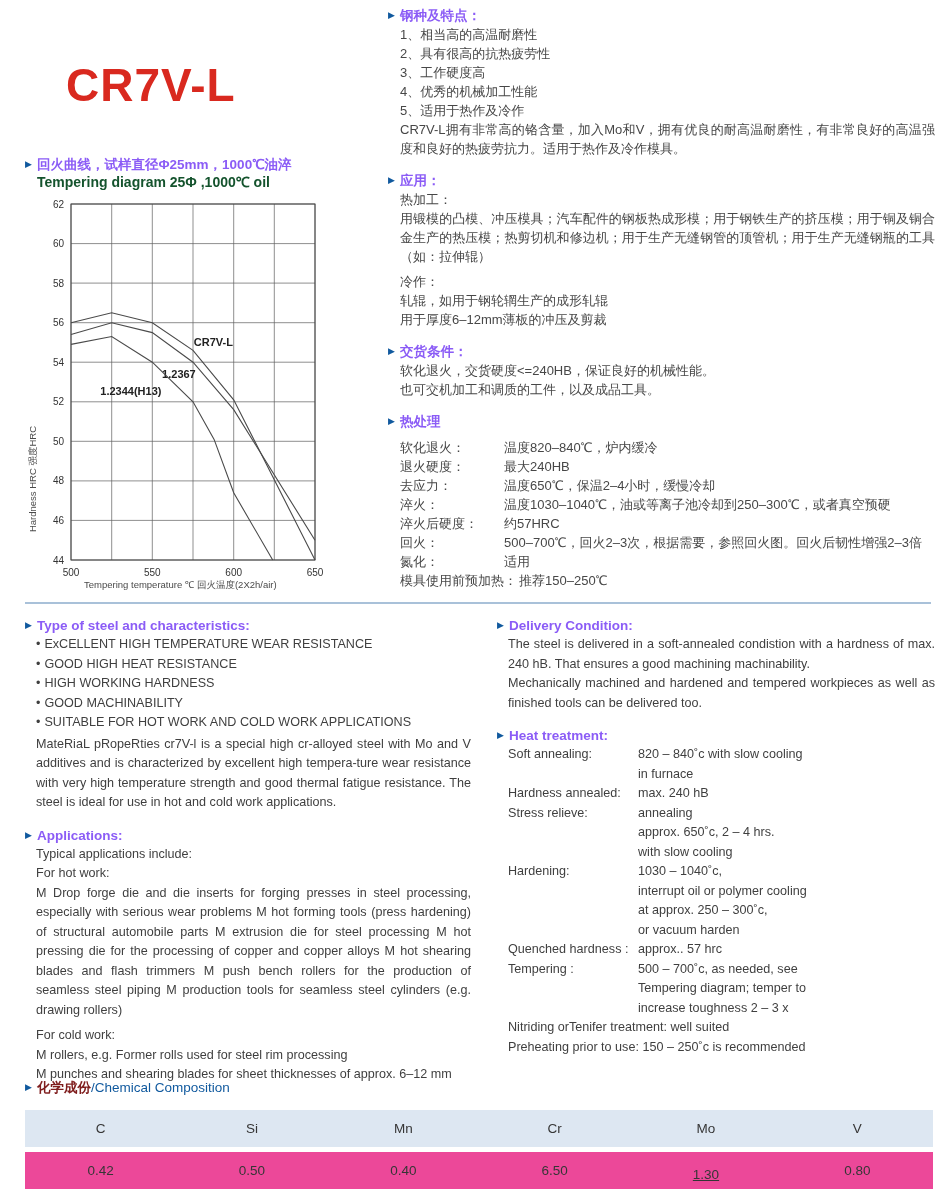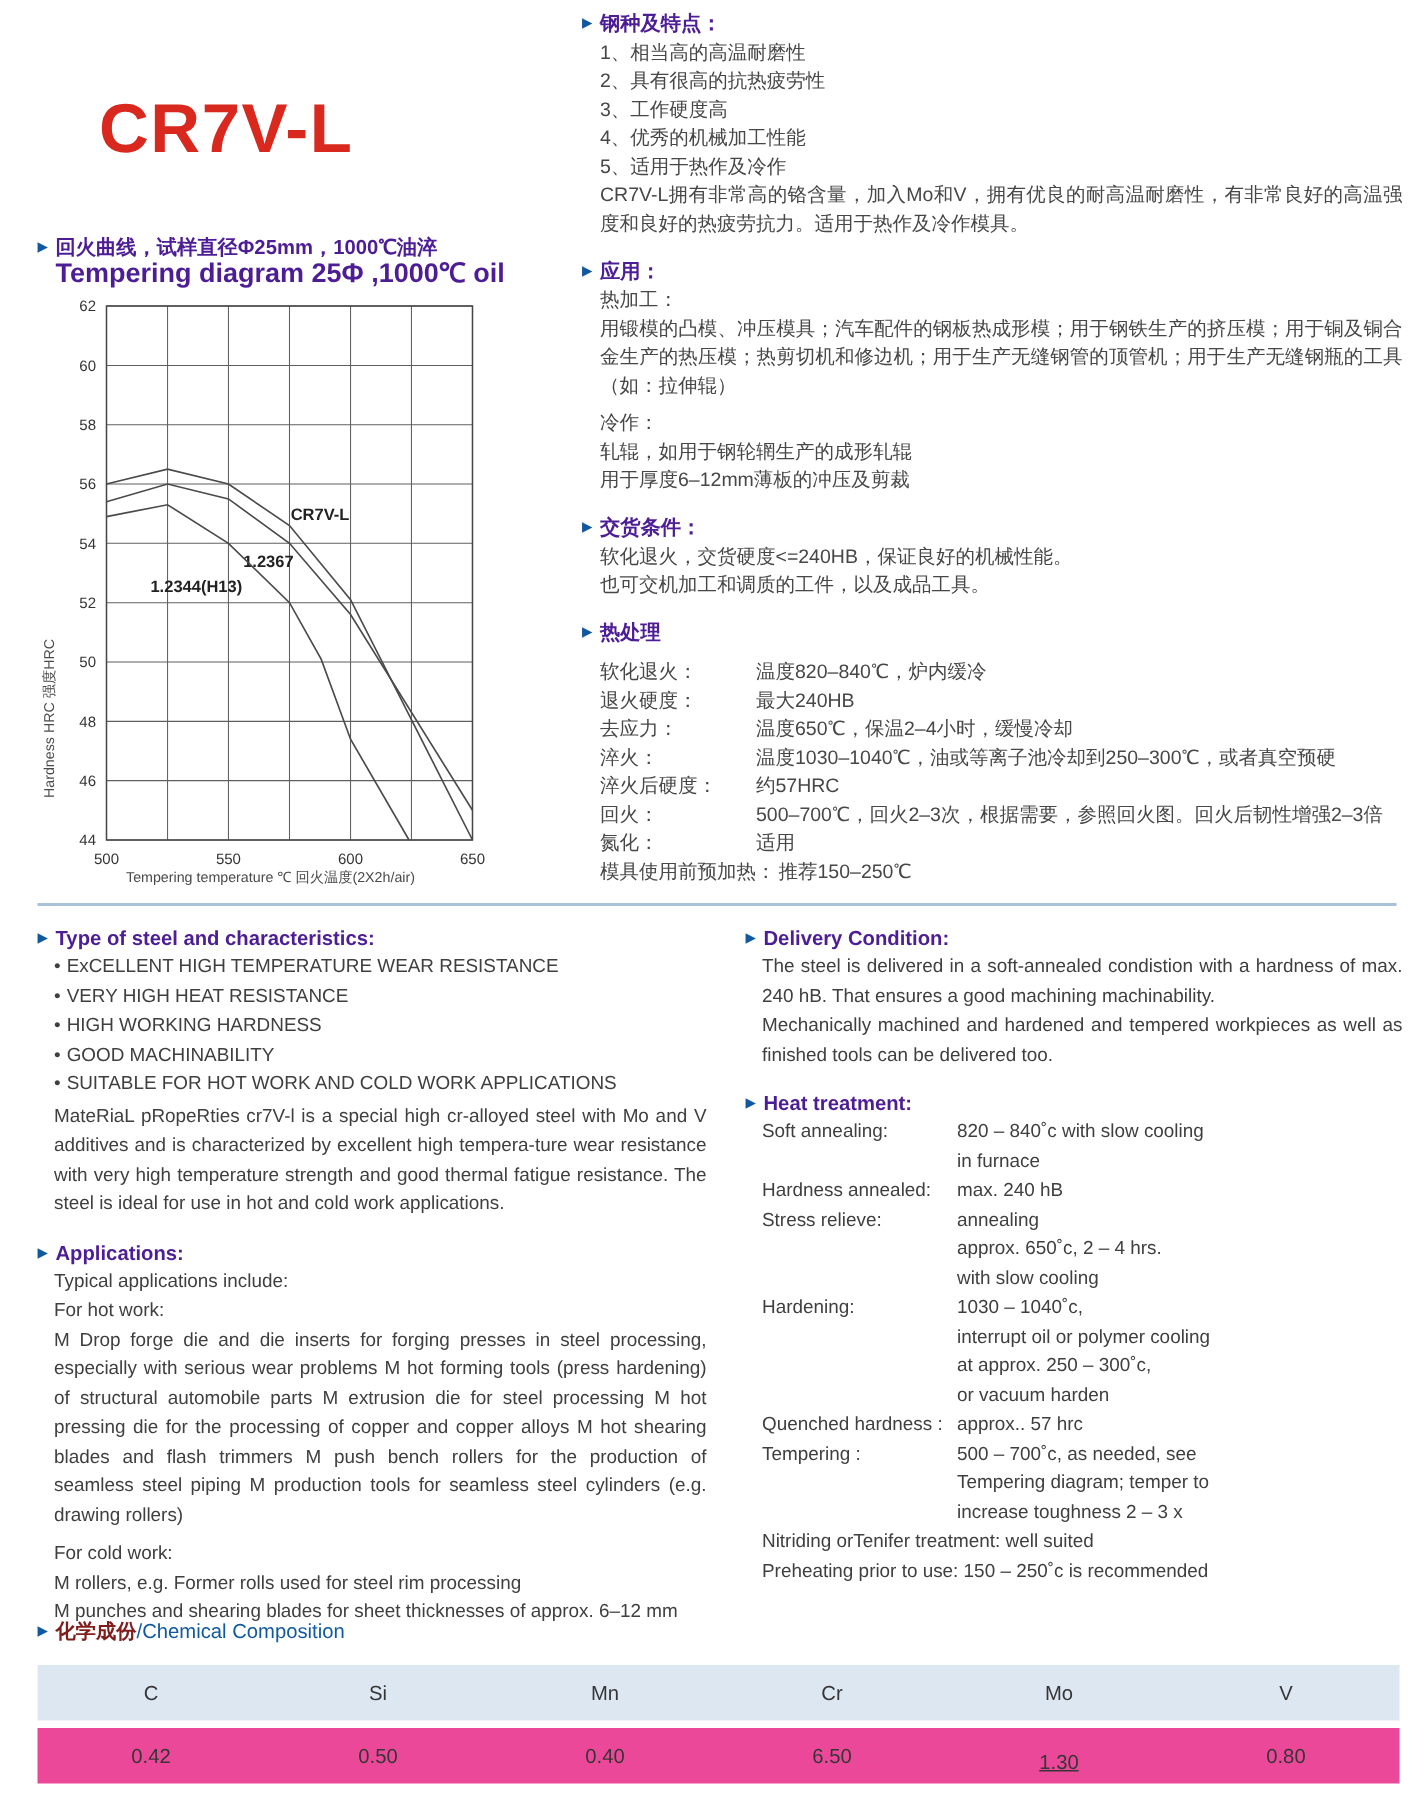--- a/index.html
+++ b/index.html
@@ -7,22 +7,22 @@
     position:relative; width:950px; height:1200px; background:#ffffff;
     font-family:"Liberation Sans", sans-serif; color:#3f3f3f; overflow:hidden;
   }
   .title {
     position:absolute; left:66px; top:58px; margin:0;
     font-size:46px; font-weight:bold; color:#d9291f; letter-spacing:1px;
   }
   
   .sec-head { display:flex; align-items:flex-start; }
   .mk { color:#10599e; font-size:9px; line-height:19px; width:12px; flex:none; }
-  .htext { color:#4c1d95; font-weight:bold; font-size:13.5px; line-height:19px; }
-  .htext-en { color:#4c1d95; font-weight:bold; font-size:18px; line-height:17px; }
+  .htext { color:#8b5cf6; font-weight:bold; font-size:13.5px; line-height:19px; }
+  .htext-en { color:#14532d; font-weight:bold; font-size:14px; line-height:17px; }
 
   
   .chart-sec { position:absolute; left:25px; top:155px; width:360px; }
   .chart-sec svg { margin-top:5px; display:block; }
   .grid  { stroke:#5f5f5f; stroke-width:0.7; }
   .frame { fill:none; stroke:#474747; stroke-width:1; }
   .curve { fill:none; stroke:#4a4a4a; stroke-width:1.1; }
   .tick  { font-size:10px; fill:#333; }
   .clabel{ font-size:11px; font-weight:bold; fill:#222; }
   .axis-cap { font-size:9.5px; fill:#4a4a4a; }
@@ -202,21 +202,21 @@
       <span class="mk">▶</span>
       <span class="htext">Type of steel and characteristics:</span>
     </div>
     <div class="body">
       <div class="b-item">
           <span class="dot">•</span>
           <span>ExCELLENT HIGH TEMPERATURE WEAR RESISTANCE</span>
         </div>
       <div class="b-item">
           <span class="dot">•</span>
-          <span>VERY HIGH HEAT RESISTANCE</span>
+          <span>GOOD HIGH HEAT RESISTANCE</span>
         </div>
       <div class="b-item">
           <span class="dot">•</span>
           <span>HIGH WORKING HARDNESS</span>
         </div>
       <div class="b-item">
           <span class="dot">•</span>
           <span>GOOD MACHINABILITY</span>
         </div>
       <div class="b-item">

